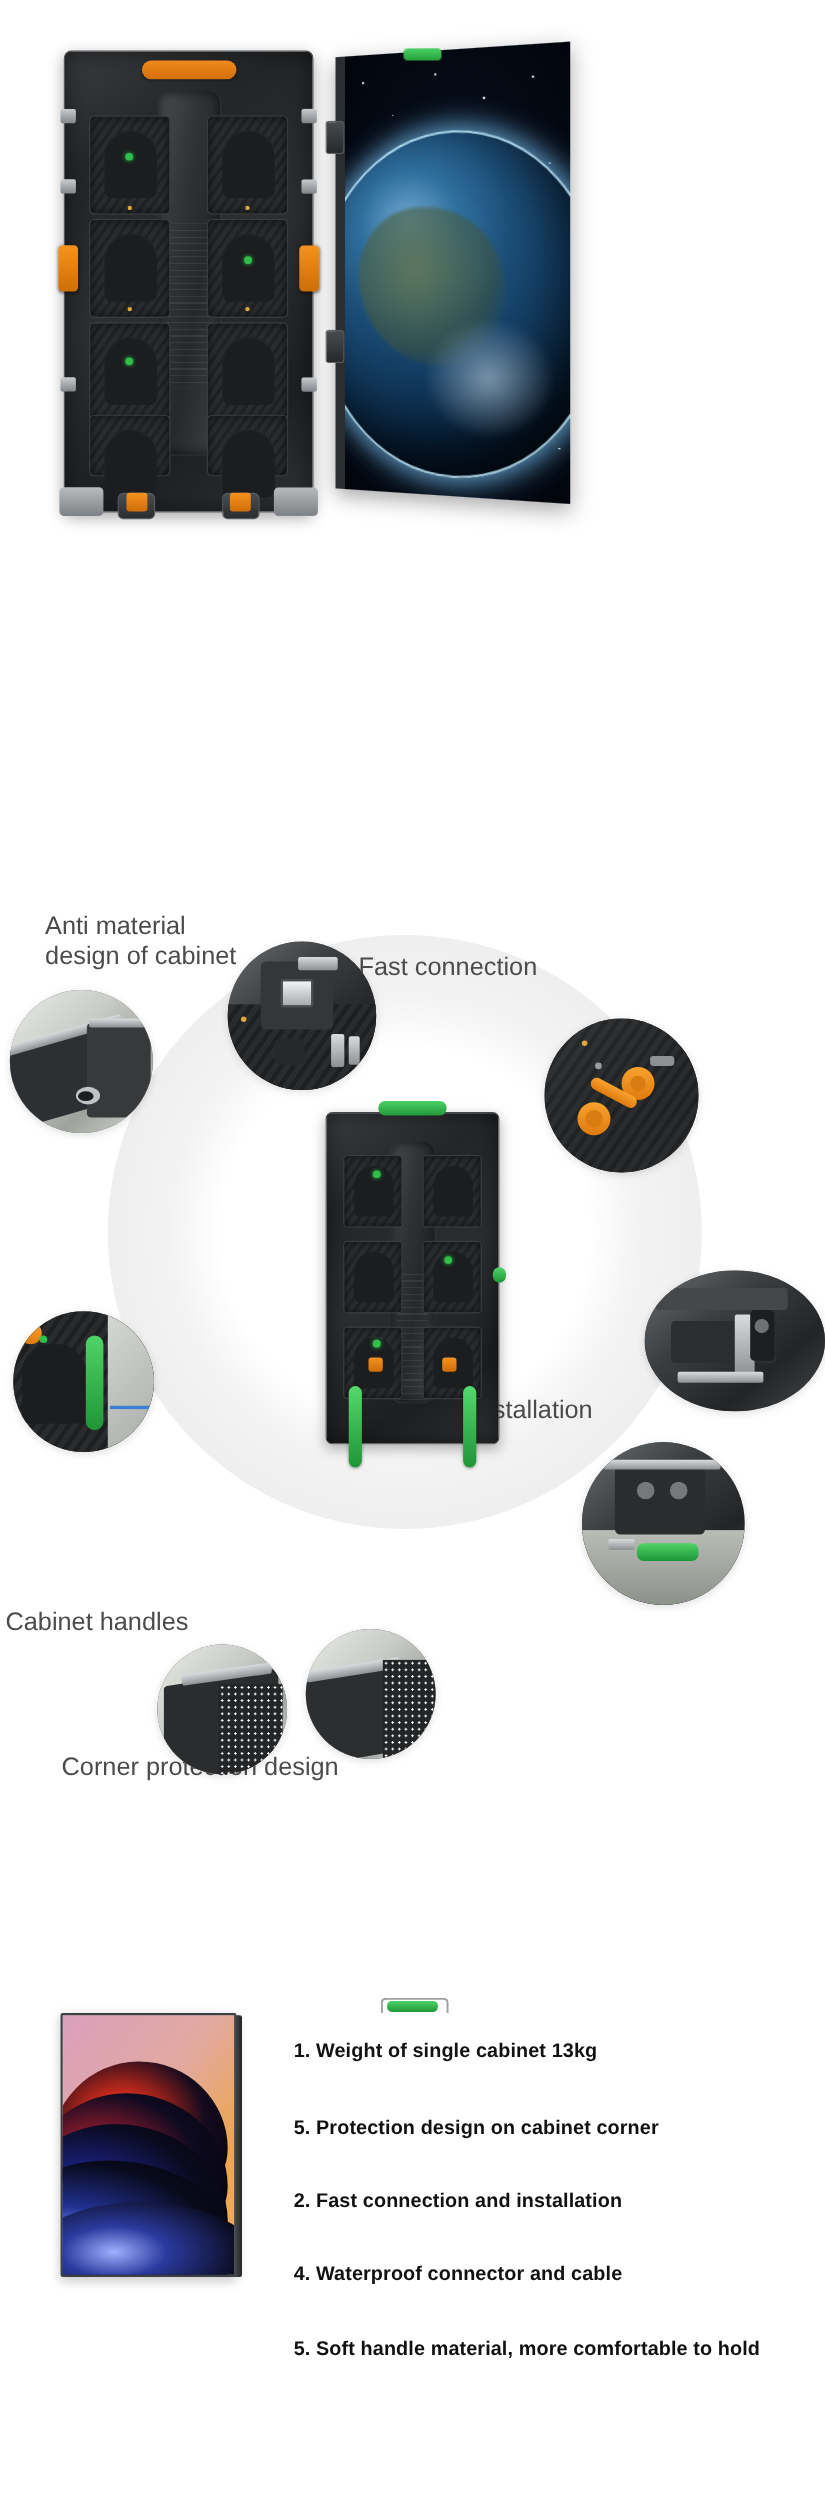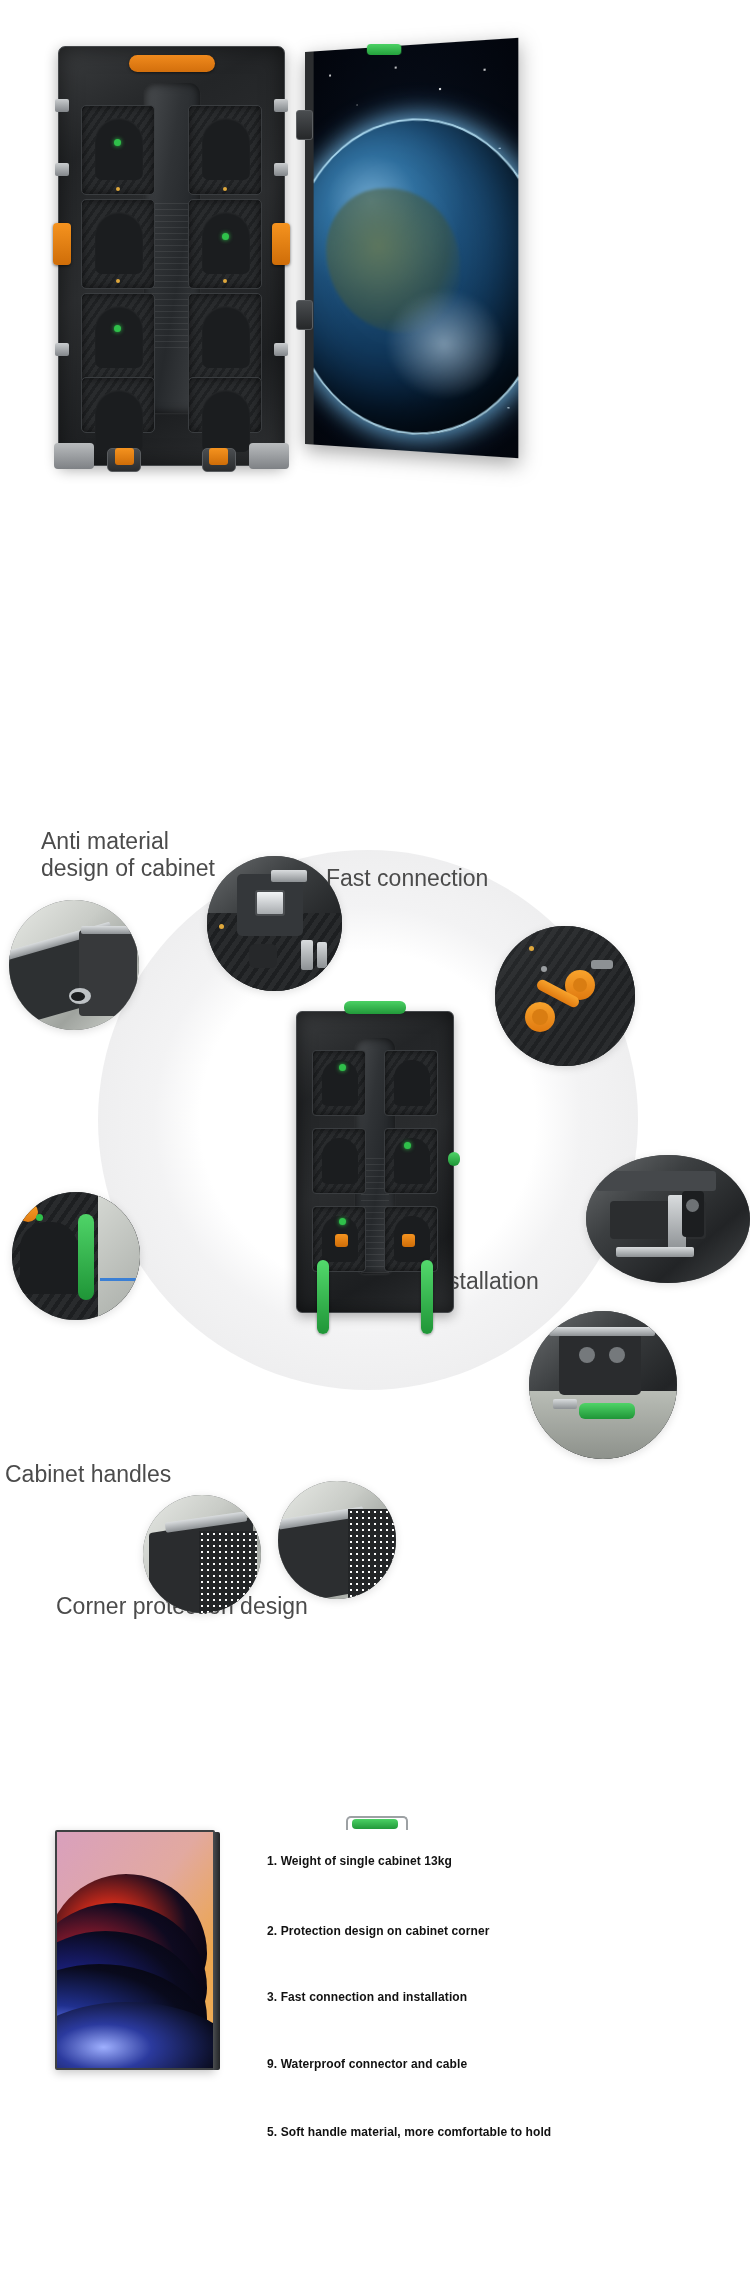--- a/index.html
+++ b/index.html
@@ -199,21 +199,21 @@
   }
   .panel-handle:before {
     content:""; position:absolute; left:-6px; top:-3px; width:58px; height:12px;
     border:2px solid #9da1a4; border-bottom:none; border-radius:5px 5px 0 0;
   }
   .panel-edge {
     position:absolute; left:213px; top:62px; width:7px; height:238px;
     background: linear-gradient(90deg,#4a4d50,#232527); z-index:7; border-radius:0 2px 2px 0;
   }
   .spec-item {
-    position:absolute; left:267px; font-size:12px; font-weight:bold;
+    position:absolute; left:267px; font-size:18px; font-weight:bold;
     color:#111; white-space:nowrap; letter-spacing:.1px;
   }
 </style>
 </head>
 <body>
 
 <section class="hero">
 
   <div class="cab-rear">
     <div class="spine">
@@ -418,17 +418,17 @@
       background: radial-gradient(ellipse at 34% 44%, #3a58ff 0%, #1a1f7a 22%, #0a0a1e 56%, #040309 86%);"></div>
     <div class="wave" style="left:-46%; top:56%; width:146%; height:60%;
       background: radial-gradient(ellipse at 32% 46%, #6f86ff 0%, #20308f 22%, #090a1c 58%, #030208 88%);"></div>
     <div class="wave" style="left:-30%; top:72%; width:150%; height:48%;
       background: radial-gradient(ellipse at 40% 40%, #9fb0ff 0%, #2b3a9e 24%, #080a1a 60%, #020206 90%);"></div>
   </div>
   <div class="panel-handle"></div>
   <div class="panel-edge"></div>
 
   <div class="spec-item" style="top:84px;">1. Weight of single cabinet 13kg</div>
-  <div class="spec-item" style="top:154px;">2. Protection design on cabinet corner</div>
-  <div class="spec-item" style="top:220px;">3. Fast connection and installation</div>
-  <div class="spec-item" style="top:287px;">9. Waterproof connector and cable</div>
+  <div class="spec-item" style="top:154px;">5. Protection design on cabinet corner</div>
+  <div class="spec-item" style="top:220px;">2. Fast connection and installation</div>
+  <div class="spec-item" style="top:287px;">4. Waterproof connector and cable</div>
   <div class="spec-item" style="top:355px;">5. Soft handle material, more comfortable to hold</div>
 </section>
 
 </body></html>

